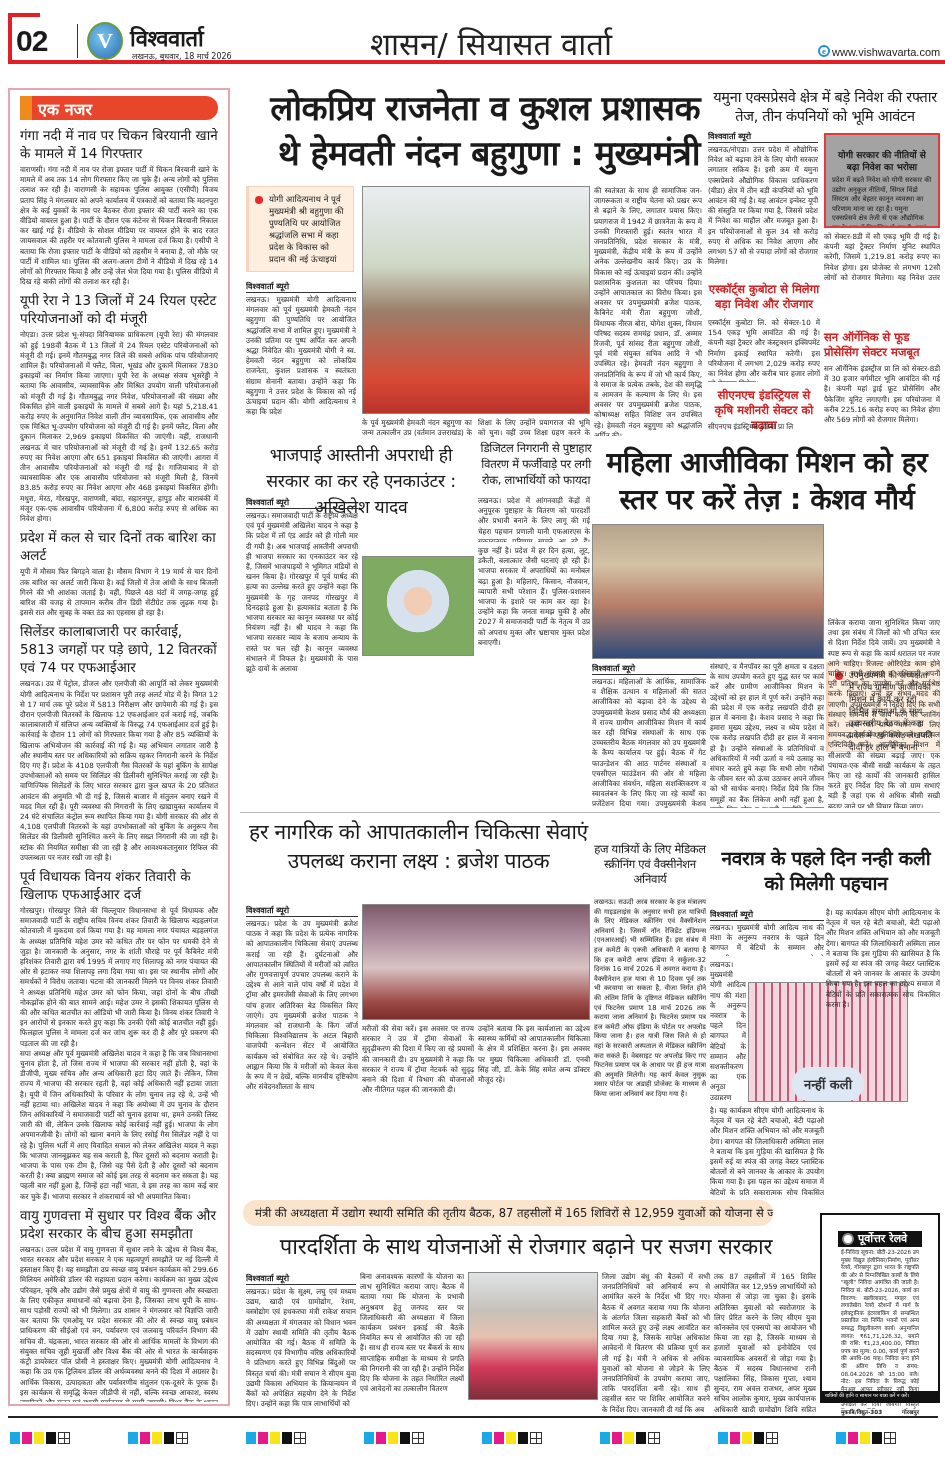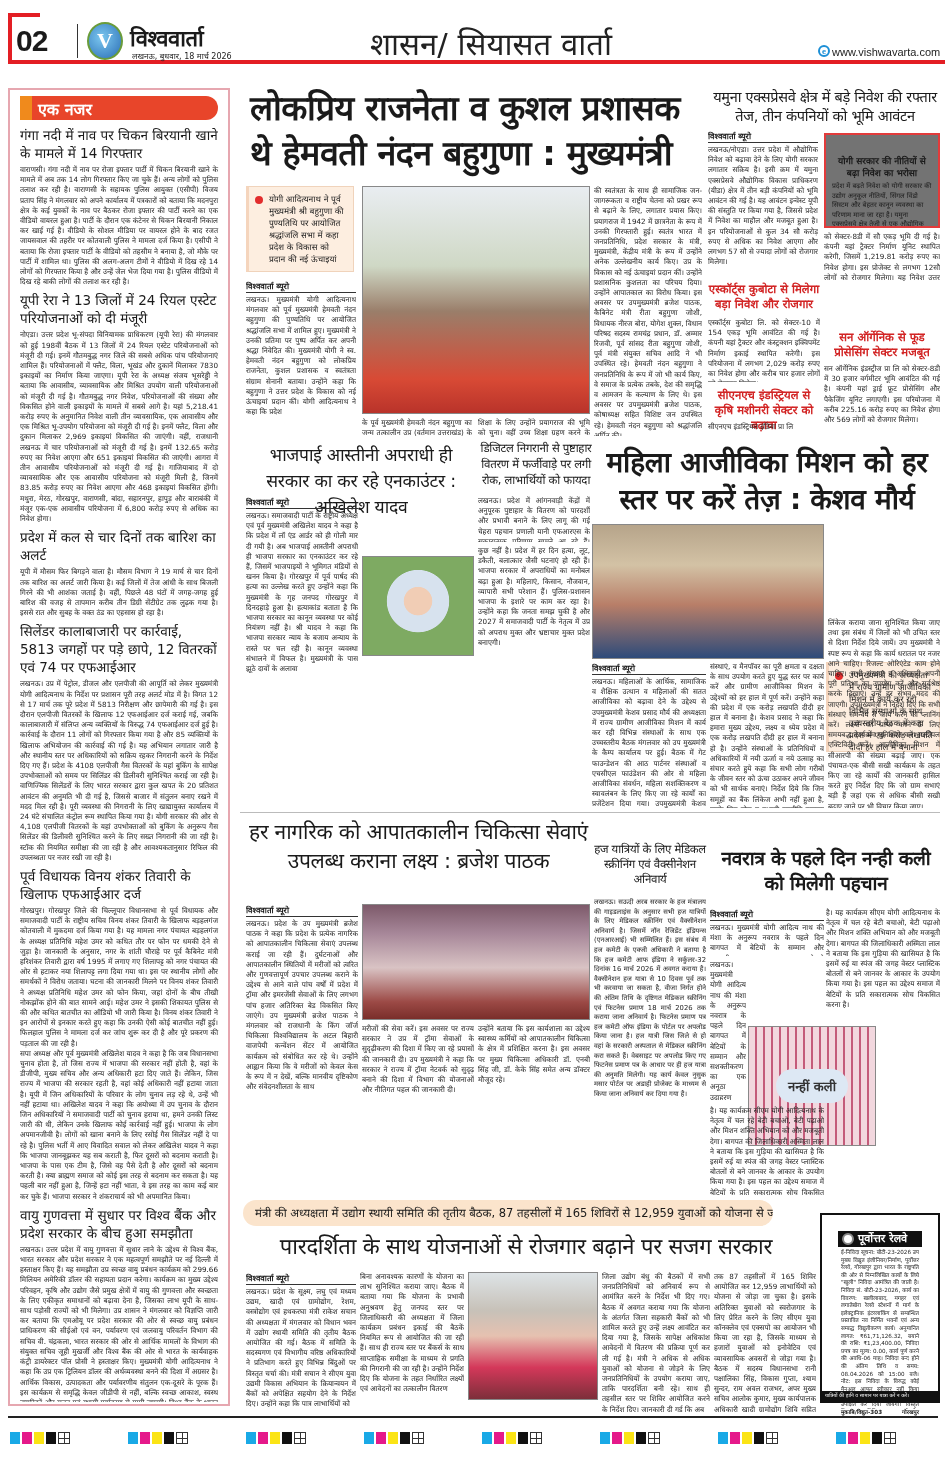--- a/index.html
+++ b/index.html
@@ -17,28 +17,28 @@
 .dateline{left:132px;top:50px;font-size:8px;color:#222}
 .section-title{left:370px;top:22px;font-size:31px;color:#222}
 .web{left:832px;top:46px;font-size:11px;font-family:"Liberation Sans",sans-serif;color:#222}
 .web-icon{left:818px;top:45px;width:12px;height:12px;border-radius:50%;border:2px solid #1c8fd6;color:#1c8fd6;font-size:9px;line-height:9px;text-align:center;font-weight:bold;font-family:"Liberation Serif",serif}
 
 .left-col{left:8px;top:88px;width:222px;height:1318px;border-left:2px solid #e6a7b0;border-top:2px solid #e6a7b0;border-right:2px solid #e6a7b0;border-bottom:2px solid #e6a7b0;padding:6px 10px}
 .ek-nazar{height:24px;background:linear-gradient(90deg,#f08a1c 0 12px,#e8452a 12px);border-radius:0 12px 12px 0;color:#fff;font-size:16px;font-weight:bold;padding:2px 18px;margin-bottom:6px}
 .lh{font-size:13.5px;line-height:18px;font-weight:500;margin:4px 0 3px}
 .lb{font-size:7.2px;line-height:10.2px;text-align:justify;color:#222}
 
-.main-head{left:250px;top:86px;width:450px;font-size:34px;line-height:45px;font-weight:bold;letter-spacing:-0.5px;text-align:left}
+.main-head{left:250px;top:86px;width:450px;font-size:34px;line-height:45px;font-weight:bold;letter-spacing:-0.5px;text-align:right}
 .pull{background:#fdeee0;border:1px solid #f0d3bb;border-left:3px solid #f5d5bd;padding:6px 6px 6px 20px;font-size:8.5px;line-height:12px;position:relative}
 .pull::before{content:"";position:absolute;left:6px;top:9px;width:8px;height:8px;border-radius:50%;background:#e22c2c}
 .byline{font-size:8px;font-weight:bold;border-bottom:1px solid #333;margin-bottom:2px;padding-bottom:1px}
 .col-text{font-size:7.2px;line-height:10.2px;text-align:justify;color:#222}
 .photo{background:linear-gradient(160deg,#b7c9a6 0%,#d9cfbd 40%,#c23a2a 75%,#8d6d57 100%);border:1px solid #888}
 .sub-head-red{color:#d22424;font-size:11.5px;font-weight:bold;text-align:center;line-height:15px}
-.box-red{border:2px solid #e23b3b;padding:20px 6px;background:#737373}
+.box-red{border:2px solid #e23b3b;padding:14px 6px;background:#a3a3a3}
 .headline{font-weight:bold;text-align:center;letter-spacing:-0.3px}
 .banner{left:243px;top:1200px;width:530px;height:26px;background:#fbe4cc;border-radius:13px;font-size:11.5px;padding:5px 12px;white-space:nowrap;overflow:hidden}
 .tender{left:820px;top:1213px;width:120px;height:190px;border:2px solid #111;padding:16px;font-size:5.6px;line-height:7.6px;text-align:justify}
 .tender-title{background:#111;color:#fff;font-size:11px;font-weight:bold;padding:2px 4px;display:flex;align-items:center;gap:4px}
 .tender-footer{background:#111;color:#fff;font-size:5px;padding:1px 3px;position:absolute;bottom:0;left:0;right:0}
 .regbar{top:1432px;height:12px;display:flex;gap:2px}
 .sw{width:10px;height:12px}
 .reg-cross{width:12px;height:12px;border:1px solid #333;position:relative}
 .reg-cross::before{content:"";position:absolute;left:5px;top:0;width:1px;height:10px;background:#333}
 .reg-cross::after{content:"";position:absolute;top:5px;left:0;height:1px;width:10px;background:#333}
@@ -108,21 +108,21 @@
 </div>
 <div class="abs box-red" style="left:824px;top:133px;width:116px;height:95px;overflow:hidden">
   <div style="font-size:9px;font-weight:bold;text-align:center;line-height:12px;margin-bottom:3px">योगी सरकार की नीतियों से बढ़ा निवेश का भरोसा</div>
   <div style="font-size:6.8px;line-height:9.5px">प्रदेश में बढ़ते निवेश को योगी सरकार की उद्योग अनुकूल नीतियों, सिंगल विंडो सिस्टम और बेहतर कानून व्यवस्था का परिणाम माना जा रहा है। यमुना एक्सप्रेसवे क्षेत्र तेजी से एक औद्योगिक हब के रूप में विकसित हो रहा है, जहां बड़ी कंपनियां निवेश के लिए आगे आ रही हैं।</div>
 </div>
 <div class="abs col-text" style="left:824px;top:232px;width:116px;height:50px;overflow:hidden">को सेक्टर-8डी में सौ एकड़ भूमि दी गई है। कंपनी यहां ट्रैक्टर निर्माण यूनिट स्थापित करेगी, जिसमें 1,219.81 करोड़ रुपए का निवेश होगा। इस प्रोजेक्ट से लगभग 12सौ लोगों को रोजगार मिलेगा। यह निवेश उत्तर प्रदेश को कृषि मशीनरी निर्माण का एक प्रमुख केंद्र बनाने में मदद करेगा।</div>
 <div class="abs sub-head-red" style="left:708px;top:282px;width:112px">एस्कॉर्ट्स कुबोटा से मिलेगा बड़ा निवेश और रोजगार</div>
 <div class="abs col-text" style="left:708px;top:318px;width:112px;height:64px;overflow:hidden">एस्कॉर्ट्स कुबोटा लि. को सेक्टर-10 में 154 एकड़ भूमि आवंटित की गई है। कंपनी यहां ट्रैक्टर और कंस्ट्रक्शन इक्विपमेंट निर्माण इकाई स्थापित करेगी। इस परियोजना में लगभग 2,029 करोड़ रुपए का निवेश होगा और करीब चार हजार लोगों को रोजगार मिलेगा।</div>
 <div class="abs sub-head-red" style="left:708px;top:388px;width:112px">सीएनएच इंडस्ट्रियल से कृषि मशीनरी सेक्टर को बढ़ावा</div>
 <div class="abs col-text" style="left:708px;top:422px;width:112px;height:12px;overflow:hidden">सीएनएच इंडस्ट्रियल इंडिया प्रा लि</div>
-<div class="abs sub-head-red" style="left:824px;top:330px;width:116px;text-align:center">सन ऑर्गेनिक से फूड प्रोसेसिंग सेक्टर मजबूत</div>
+<div class="abs sub-head-red" style="left:824px;top:330px;width:116px;text-align:left">सन ऑर्गेनिक से फूड प्रोसेसिंग सेक्टर मजबूत</div>
 <div class="abs col-text" style="left:824px;top:364px;width:116px;height:68px;overflow:hidden">सन ऑर्गेनिक इंडस्ट्रीज प्रा लि को सेक्टर-8डी में 30 हजार वर्गमीटर भूमि आवंटित की गई है। कंपनी यहां ड्राई फ्रूट प्रोसेसिंग और पैकेजिंग यूनिट लगाएगी। इस परियोजना में करीब 225.16 करोड़ रुपए का निवेश होगा और 569 लोगों को रोजगार मिलेगा।</div>
 
 <div class="abs headline" style="left:246px;top:442px;width:230px;font-size:17.5px;line-height:26px;font-weight:500">भाजपाई आस्तीनी अपराधी ही सरकार का कर रहे एनकाउंटर : अखिलेश यादव</div>
 <div class="abs" style="left:246px;top:496px;width:112px;height:310px;overflow:hidden">
   <div class="byline">विश्ववार्ता ब्यूरो</div>
   <div class="col-text">लखनऊ। समाजवादी पार्टी के राष्ट्रीय अध्यक्ष एवं पूर्व मुख्यमंत्री अखिलेश यादव ने कहा है कि प्रदेश में लॉ एंड आर्डर को ही गोली मार दी गयी है। अब भाजपाई आस्तीनी अपराधी ही भाजपा सरकार का एनकाउंटर कर रहे हैं, जिसमें भाजपाइयों ने भूमिगत मंडियों से खनन किया है। गोरखपुर में पूर्व पार्षद की हत्या का उल्लेख करते हुए उन्होंने कहा कि मुख्यमंत्री के गृह जनपद गोरखपुर में दिनदहाड़े हुआ है। हत्याकांड बताता है कि भाजपा सरकार का कानून व्यवस्था पर कोई नियंत्रण नहीं है। श्री यादव ने कहा कि भाजपा सरकार न्याय के बजाय अन्याय के रास्ते पर चल रही है। कानून व्यवस्था संभालने में विफल है। मुख्यमंत्री के पास झूठे दावों के अलावा</div>
 </div>
 <div class="abs pull" style="left:362px;top:496px;width:112px;height:52px">सपा प्रमुख ने कहा भाजपा राज में कानून व्यवस्था पंगु, भ्रष्टाचार का बोलबाला</div>
 <div class="abs photo" style="left:362px;top:556px;width:112px;height:100px;background:radial-gradient(circle at 50% 45%,#f1cdb5 0 18%,#d7e2ee 19% 40%,#7eaa62 41% 100%)"></div>
 <div class="abs col-text" style="left:362px;top:560px;width:0;height:0"></div>
@@ -155,21 +155,21 @@
 <div class="abs col-text" style="left:362px;top:1024px;width:112px;height:170px;overflow:hidden">मरीजों की सेवा करें। इस अवसर पर राज्य सरकार ने उप्र में ट्रॉमा सेवाओं के सुदृढ़ीकरण की दिशा में किए जा रहे प्रयासों की जानकारी दी। उप मुख्यमंत्री ने कहा कि सरकार ने राज्य में ट्रॉमा नेटवर्क को सुदृढ़ बनाने की दिशा में विभाग की योजनाओं और नीतिगत पहल की जानकारी दी।</div>
 <div class="abs col-text" style="left:478px;top:1024px;width:112px;height:170px;overflow:hidden">उन्होंने बताया कि इस कार्यशाला का उद्देश्य स्वास्थ्य कर्मियों को आपातकालीन चिकित्सा के क्षेत्र में प्रशिक्षित करना है। इस अवसर पर मुख्य चिकित्सा अधिकारी डॉ. एनबी सिंह जी, डॉ. केके सिंह समेत अन्य डॉक्टर मौजूद रहे।</div>
 <div class="abs headline" style="left:594px;top:842px;width:112px;font-size:11.5px;line-height:15px;font-weight:500">हज यात्रियों के लिए मेडिकल स्क्रीनिंग एवं वैक्सीनेशन अनिवार्य</div>
 <div class="abs col-text" style="left:594px;top:898px;width:112px;height:296px;overflow:hidden;font-size:6.8px;line-height:9.6px">लखनऊ। सऊदी अरब सरकार के हज मंत्रालय की गाइडलाइंस के अनुसार सभी हज यात्रियों के लिए मेडिकल स्क्रीनिंग एवं वैक्सीनेशन अनिवार्य है। जिसमें नॉन रेजिडेंट इंडियन्स (एनआरआई) भी सम्मिलित हैं। इस संबंध में हज कमेटी के एक्जी अधिकारी ने बताया है कि हज कमेटी आफ इंडिया ने सर्कुलर-32 दिनांक 16 मार्च 2026 में अवगत कराया है। वैक्सीनेशन हज यात्रा से 10 दिवस पूर्व तक भी करवाया जा सकता है, वीजा निर्गत होने की अंतिम तिथि के दृष्टिगत मेडिकल स्क्रीनिंग एवं फिटनेस प्रमाण 18 मार्च 2026 तक कराया जाना अनिवार्य है। फिटनेस प्रमाण पत्र हज कमेटी ऑफ इंडिया के पोर्टल पर अपलोड किया जाना है। हज यात्री जिस जिले से हो वहां के सरकारी अस्पताल से मेडिकल स्क्रीनिंग करा सकते हैं। वेबसाइट पर अपलोड किए गए फिटनेस प्रमाण पत्र के आधार पर ही हज यात्रा की अनुमति मिलेगी। यह कार्य केवल नुसुक मसार पोर्टल पर अडाही प्रोजेक्ट के माध्यम से किया जाना अनिवार्य कर दिया गया है।</div>
 
 <div class="abs headline" style="left:712px;top:846px;width:228px;font-size:19px;line-height:25px">नवरात्र के पहले दिन नन्ही कली को मिलेगी पहचान</div>
 <div class="abs" style="left:710px;top:908px;width:114px;height:48px;overflow:hidden">
   <div class="byline">विश्ववार्ता ब्यूरो</div>
   <div class="col-text">लखनऊ। मुख्यमंत्री योगी आदित्य नाथ की मंशा के अनुरूप नवरात्र के पहले दिन बागपत में बेटियों के सम्मान और सशक्तीकरण का एक अनूठा उदाहरण देखने को मिलेगा। छह बार की बॉक्सिंग विश्व चैंपियन मैरीकॉम नन्ही कली कार्यक्रम में शामिल होकर बेटियों को सम्मानित करेंगी। गांव में हर घर की बेटियों के नाम की गुड़िया बनाई गई है।</div>
 </div>
-<div class="abs photo" style="left:748px;top:1026px;width:128px;height:120px;background:repeating-linear-gradient(90deg,#f2d7de 0 6px,#c45b7a 6px 8px);display:flex;align-items:center;justify-content:center">
+<div class="abs photo" style="left:748px;top:982px;width:160px;height:120px;background:repeating-linear-gradient(90deg,#f2d7de 0 6px,#c45b7a 6px 8px);display:flex;align-items:flex-end;justify-content:center">
   <div style="background:#dde8f4;border-radius:30px;padding:8px 12px;font-size:13px;font-weight:bold;color:#333">नन्हीं कली</div>
 </div>
 <div class="abs col-text" style="left:710px;top:960px;width:36px;height:140px;overflow:hidden">लखनऊ। मुख्यमंत्री योगी आदित्य नाथ की मंशा के अनुरूप नवरात्र के पहले दिन बागपत में बेटियों के सम्मान और सशक्तीकरण का एक अनूठा उदाहरण देखने को मिलेगा। छह बार की बॉक्सिंग विश्व चैंपियन मैरीकॉम नन्ही कली कार्यक्रम में शामिल होकर बेटियों को सम्मानित करेंगी। गांव में हर घर की बेटियों के नाम की गुड़िया बनाई गई है।</div>
 <div class="abs col-text" style="left:826px;top:908px;width:114px;height:290px;overflow:hidden">है। यह कार्यक्रम सीएम योगी आदित्यनाथ के नेतृत्व में चल रहे बेटी बचाओ, बेटी पढ़ाओ और मिशन शक्ति अभियान को और मजबूती देगा। बागपत की जिलाधिकारी अस्मिता लाल ने बताया कि इस गुड़िया की खासियत है कि इसमें रुई या स्पंज की जगह वेस्टर प्लास्टिक बोतलों से बने जानवर के आकार के उपयोग किया गया है। इस पहल का उद्देश्य समाज में बेटियों के प्रति सकारात्मक सोच विकसित करना है।</div>
 <div class="abs col-text" style="left:710px;top:1106px;width:114px;height:90px;overflow:hidden">है। यह कार्यक्रम सीएम योगी आदित्यनाथ के नेतृत्व में चल रहे बेटी बचाओ, बेटी पढ़ाओ और मिशन शक्ति अभियान को और मजबूती देगा। बागपत की जिलाधिकारी अस्मिता लाल ने बताया कि इस गुड़िया की खासियत है कि इसमें रुई या स्पंज की जगह वेस्टर प्लास्टिक बोतलों से बने जानवर के आकार के उपयोग किया गया है। इस पहल का उद्देश्य समाज में बेटियों के प्रति सकारात्मक सोच विकसित करना है।</div>
 
 <div class="abs banner">मंत्री की अध्यक्षता में उद्योग स्थायी समिति की तृतीय बैठक, 87 तहसीलों में 165 शिविरों से 12,959 युवाओं को योजना से जोड़ा गया</div>
 
 <div class="abs headline" style="left:246px;top:1232px;width:560px;font-size:22px;line-height:30px;font-weight:500;text-align:center">पारदर्शिता के साथ योजनाओं से रोजगार बढ़ाने पर सजग सरकार</div>
 <div class="abs" style="left:246px;top:1272px;width:110px;height:140px;overflow:hidden">

